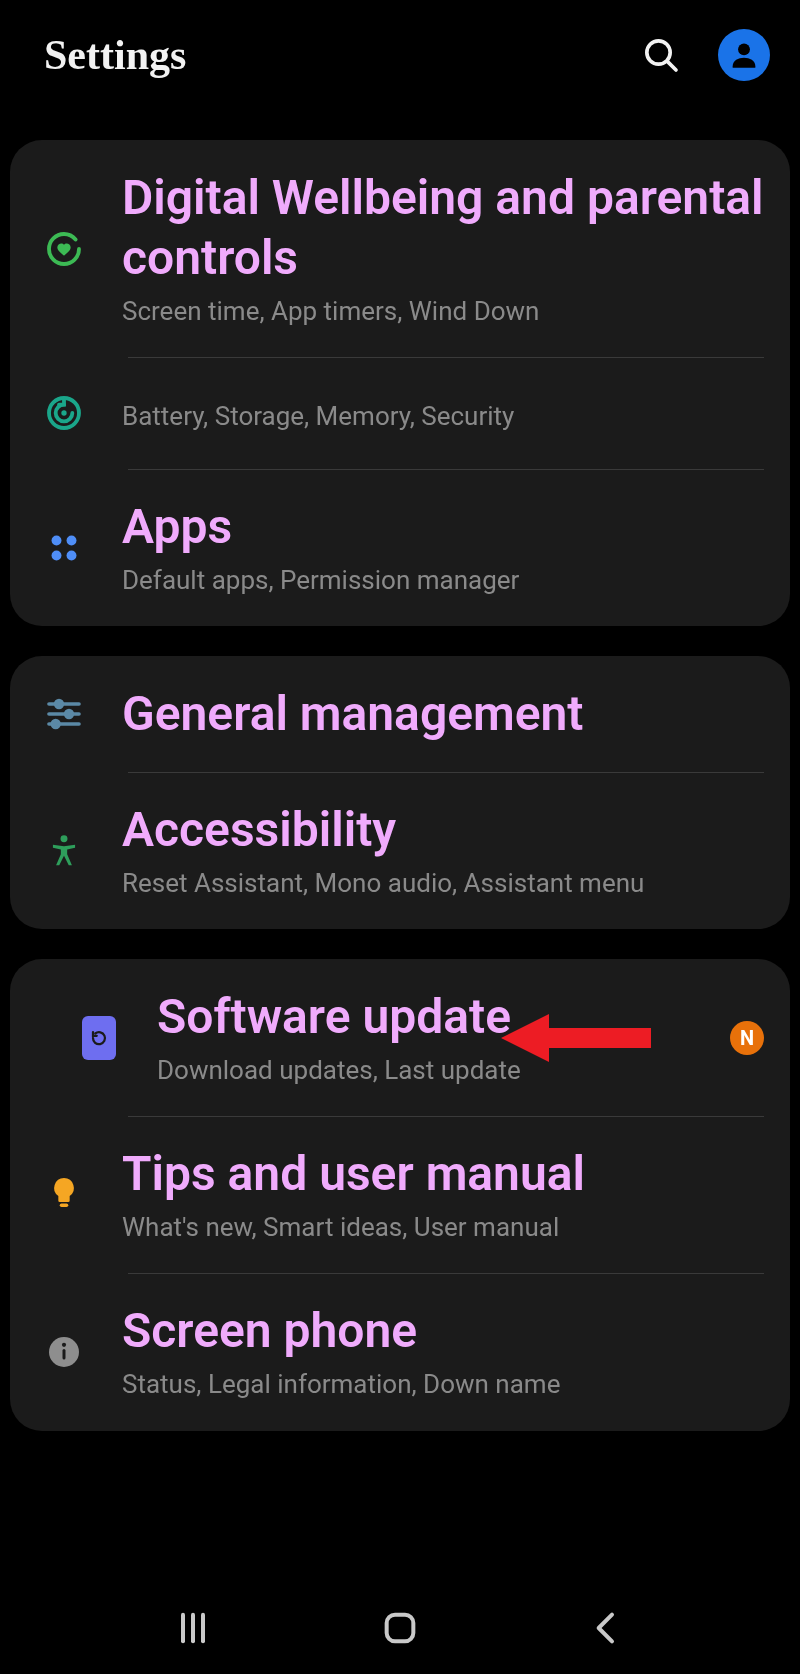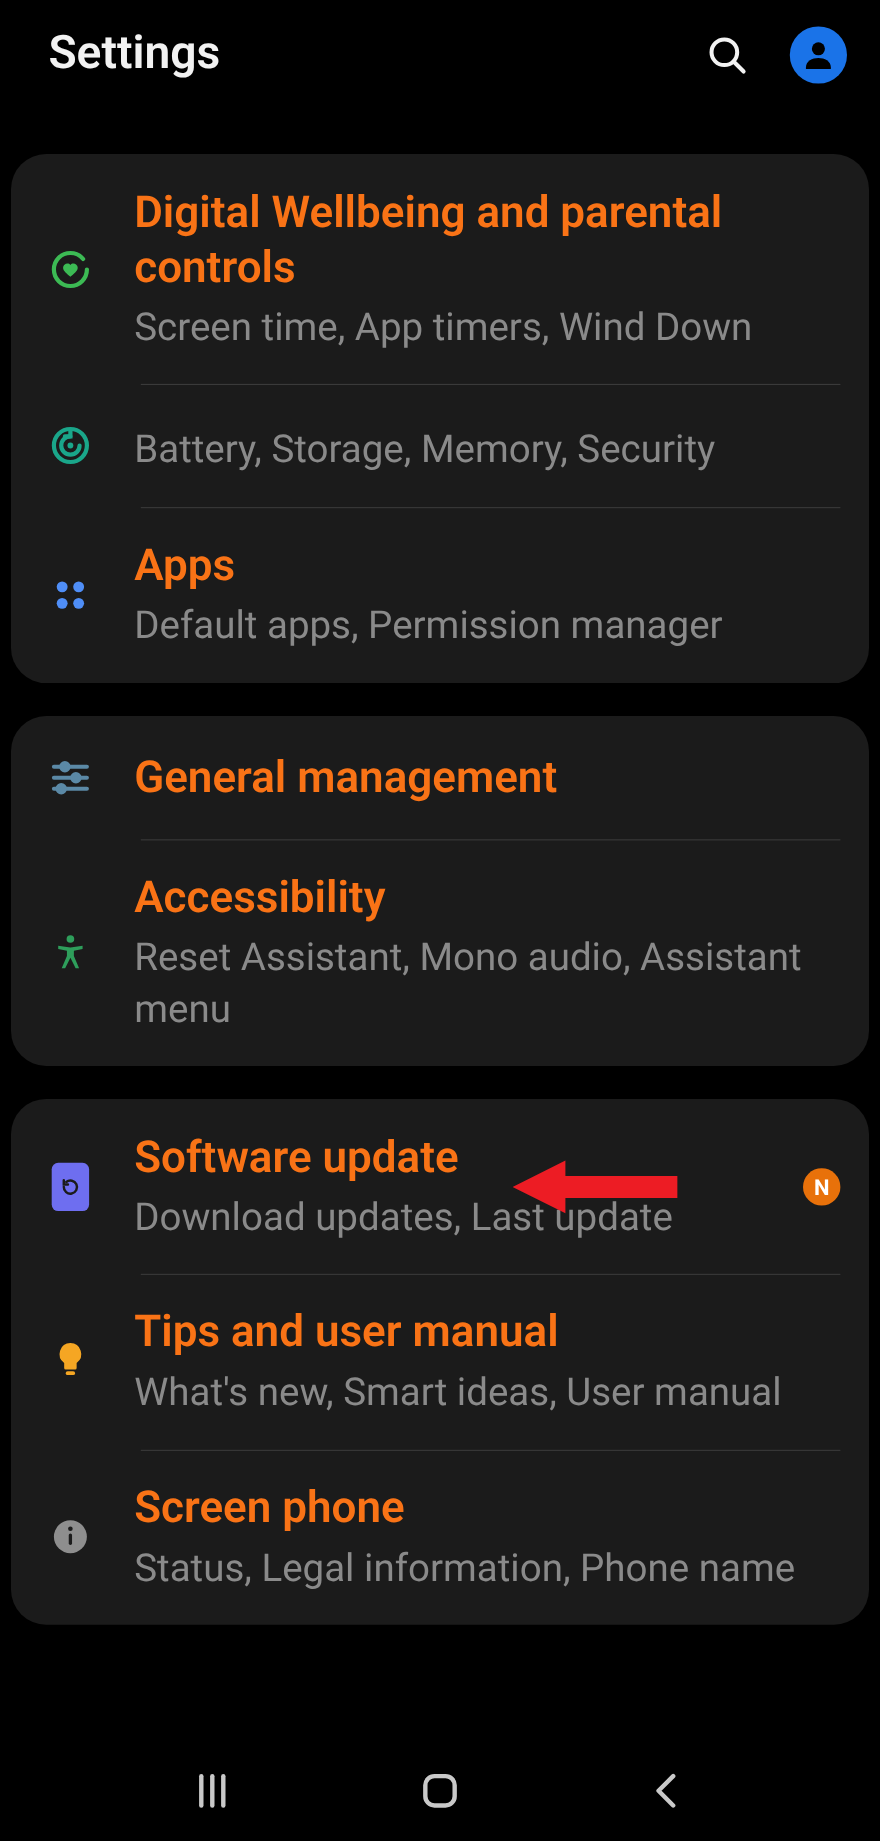--- a/index.html
+++ b/index.html
@@ -6,23 +6,24 @@
   html, body {
     width: 800px;
     height: 1674px;
     background: #000;
     font-family: -apple-system, BlinkMacSystemFont, "Segoe UI", Roboto, sans-serif;
     color: #fff;
     overflow: hidden;
   }
   .header {
     display: flex;
-    align-items: flex-start;
+    align-items: center;
     padding: 24px 30px 24px 44px;
     height: 110px;
+    font-family: Liberation Serif, serif;
   }
   .header-title {
     font-size: 42px;
     font-weight: 600;
     flex: 1;
     color: #f2f2f2;
   }
   .header-actions {
     display: flex;
     align-items: center;
@@ -62,27 +63,27 @@
     width: 56px;
     min-width: 56px;
     height: 56px;
     display: flex;
     align-items: center;
     justify-content: center;
     margin-right: 30px;
   }
   .row-text { flex: 1; min-width: 0; }
   .row-title {
-    font-size: 40px;
+    font-size: 48px;
     font-weight: 600;
-    color: #f97316;
+    color: #f0abfc;
     line-height: 1.25;
   }
   .row-sub {
-    font-size: 35px;
+    font-size: 26px;
     color: #8a8a8a;
     margin-top: 6px;
     line-height: 1.35;
   }
   .badge {
     width: 34px; height: 34px; border-radius: 50%;
     background: #e8710a;
     color: #fff;
     font-size: 20px;
     font-weight: 700;
@@ -224,21 +225,21 @@
       <div class="row-text">
         <div class="row-title">Accessibility</div>
         <div class="row-sub">Reset Assistant, Mono audio, Assistant menu</div>
       </div>
     </div>
 
   </div>
 
   <div class="card">
 
-    <div class="row" style="position:relative;">
+    <div class="row" style="position:relative;margin-left:35px;">
       <div class="row-icon">
         <div class="sq-icon">
           <svg width="18" height="18" viewBox="0 0 24 24" fill="none" stroke="#1b1b1b" stroke-width="3" stroke-linecap="round">
             <path d="M4 12a8 8 0 1 0 3-6"></path>
             <polyline points="4 4 4 9 9 9"></polyline>
           </svg>
         </div>
       </div>
       <div class="row-text">
         <div class="row-title">Software update</div>
@@ -267,21 +268,21 @@
     <div class="row">
       <div class="row-icon">
         <svg width="36" height="36" viewBox="0 0 24 24" fill="#8e8e8e">
           <circle cx="12" cy="12" r="10"></circle>
           <rect x="11" y="10" width="2" height="7" rx="1" fill="#1b1b1b"></rect>
           <circle cx="12" cy="7.2" r="1.4" fill="#1b1b1b"></circle>
         </svg>
       </div>
       <div class="row-text">
         <div class="row-title">Screen phone</div>
-        <div class="row-sub">Status, Legal information, Phone name</div>
+        <div class="row-sub">Status, Legal information, Down name</div>
       </div>
     </div>
 
   </div>
 
 </div>
 
 <div class="navbar">
   <div class="nav-btn">
     <svg width="40" height="40" viewBox="0 0 24 24" stroke="#c9c9c9" stroke-width="2.4" stroke-linecap="round">

